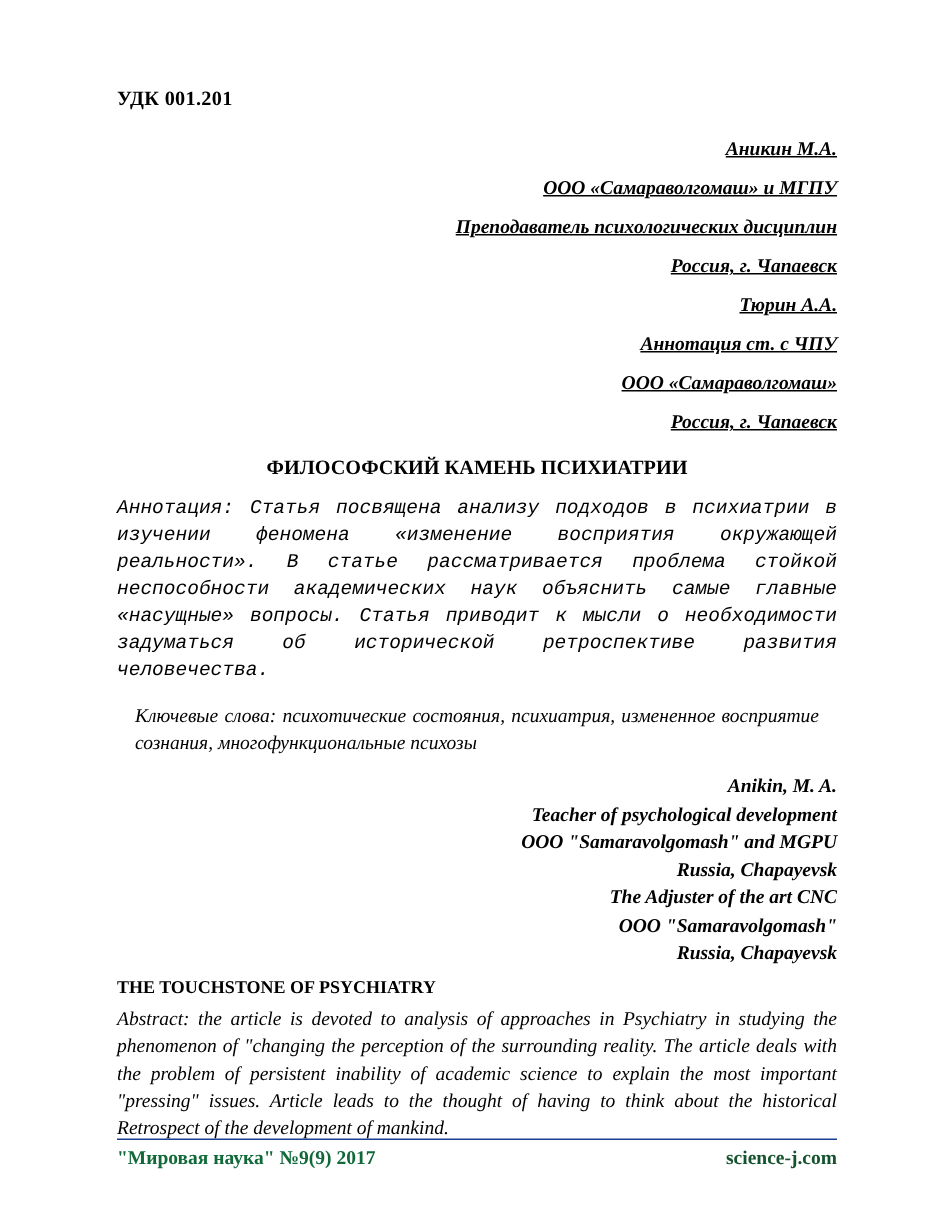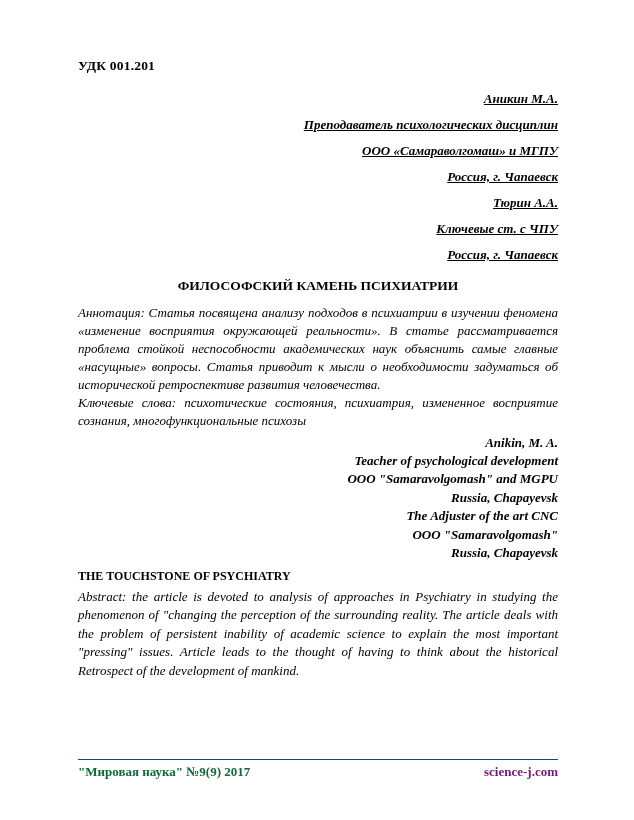--- a/index.html
+++ b/index.html
@@ -43,27 +43,28 @@
     font-size: 13.5px;
     font-weight: bold;
     margin: 10px 0 10px 0;
   }
   .abstract-ru {
     font-size: 13px;
     font-style: italic;
     text-align: justify;
     line-height: 1.38;
     margin: 0;
+    font-family: Liberation Mono, monospace;
   }
   .keywords-ru {
     font-size: 13px;
     font-style: italic;
     text-align: justify;
     line-height: 1.38;
-    margin: 0;
+    margin: 12px;
   }
   .authors-en {
     text-align: right;
     font-size: 13px;
     font-weight: bold;
     font-style: italic;
     line-height: 1.42;
     margin-top: 4px;
   }
   .authors-en div {
@@ -104,37 +105,38 @@
     justify-content: space-between;
     align-items: baseline;
     font-size: 13px;
     font-weight: bold;
     color: #0f6b3a;
   }
   .footer-left {
     color: #11693a;
   }
   .footer-right {
-    color: #701a75;
+    color: #14532d;
   }
 </style>
 </head>
 <body>
 
 <div class="page">
 
   <div class="udk">УДК  001.201</div>
 
   <div class="authors-ru">
     <div>Аникин М.А.</div>
+    <div>ООО «Самараволгомаш» и МГПУ</div>
     <div>Преподаватель психологических дисциплин</div>
-    <div>ООО «Самараволгомаш» и МГПУ</div>
     <div>Россия, г. Чапаевск</div>
     <div>Тюрин А.А.</div>
-    <div>Ключевые ст. с ЧПУ</div>
+    <div>Аннотация ст. с ЧПУ</div>
+    <div>ООО «Самараволгомаш»</div>
     <div>Россия, г. Чапаевск</div>
   </div>
 
   <h1 class="title-ru">ФИЛОСОФСКИЙ КАМЕНЬ ПСИХИАТРИИ</h1>
 
   <p class="abstract-ru">Аннотация:  Статья посвящена анализу подходов в психиатрии в изучении феномена «изменение восприятия окружающей реальности». В статье рассматривается проблема стойкой неспособности академических наук объяснить самые главные «насущные» вопросы.  Статья приводит к мысли о необходимости задуматься об исторической ретроспективе развития человечества.</p>
   <p class="keywords-ru">Ключевые слова: психотические состояния, психиатрия, измененное восприятие сознания, многофункциональные психозы</p>
 
   <div class="authors-en">
     <div>Anikin, M. A.</div>

